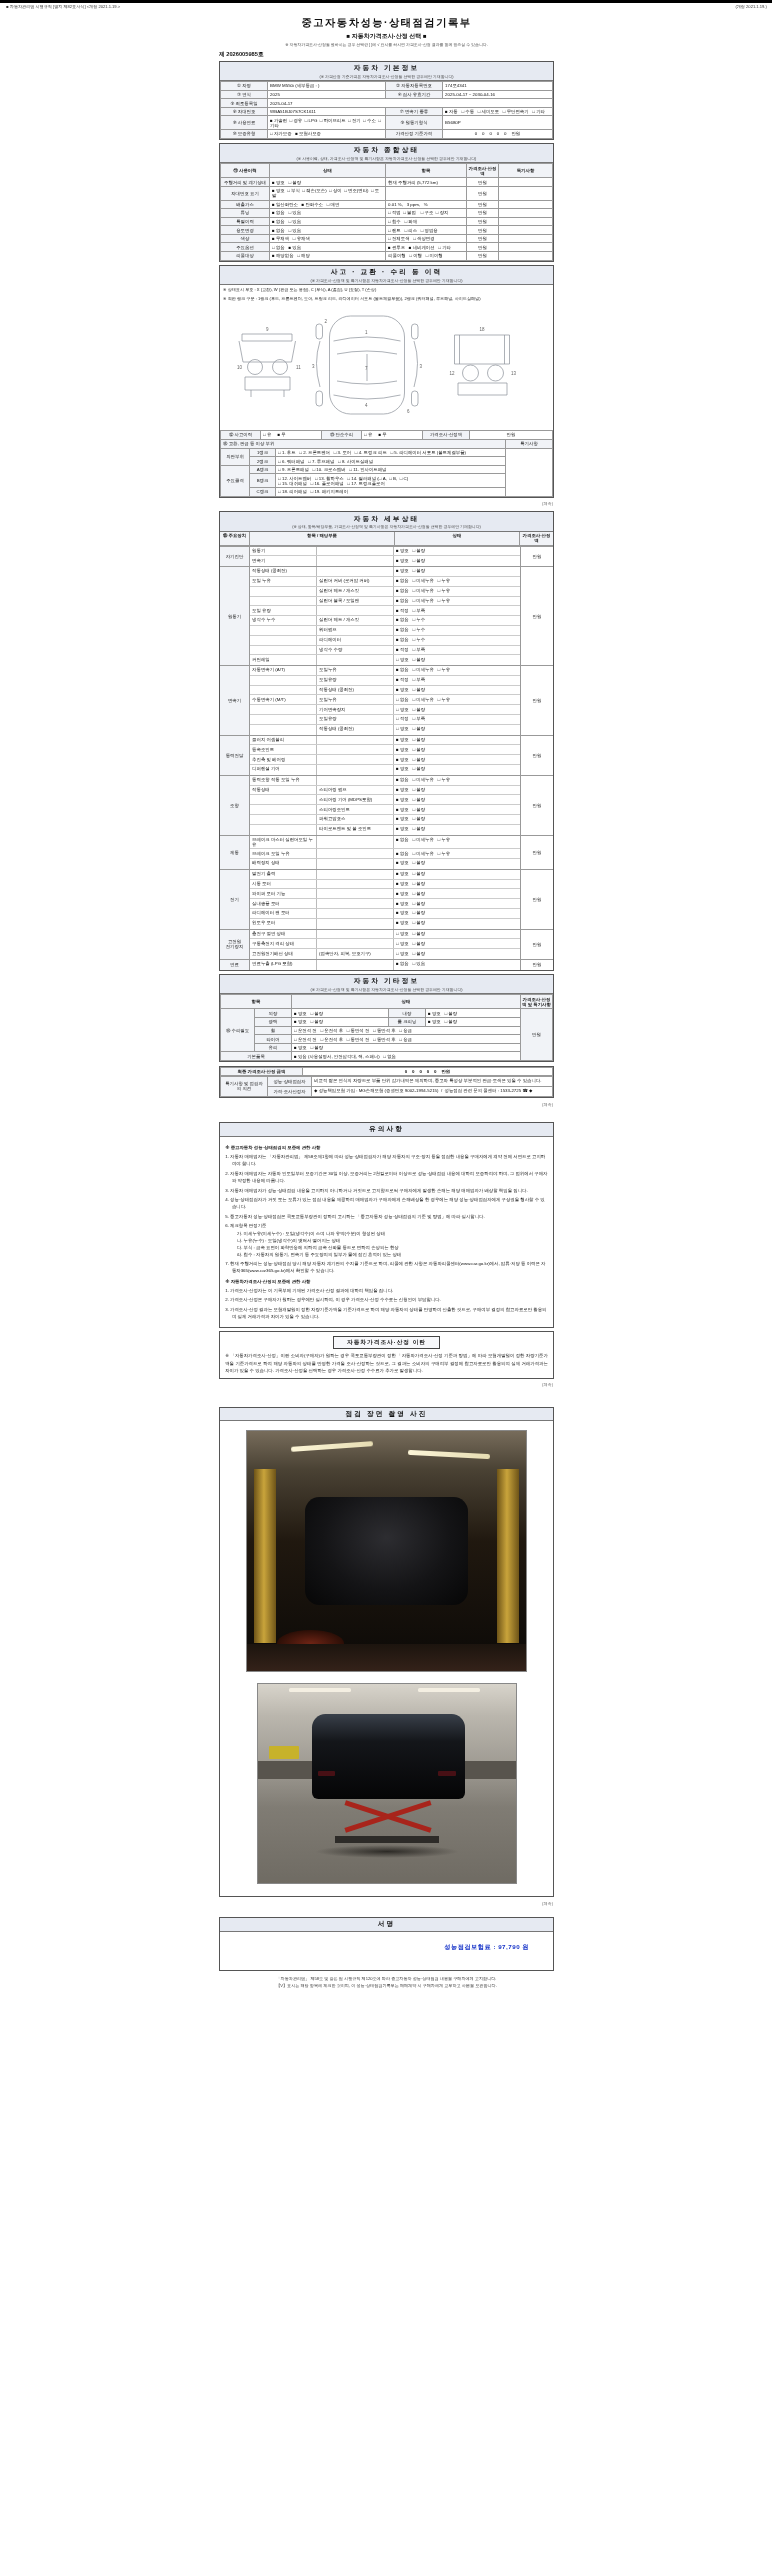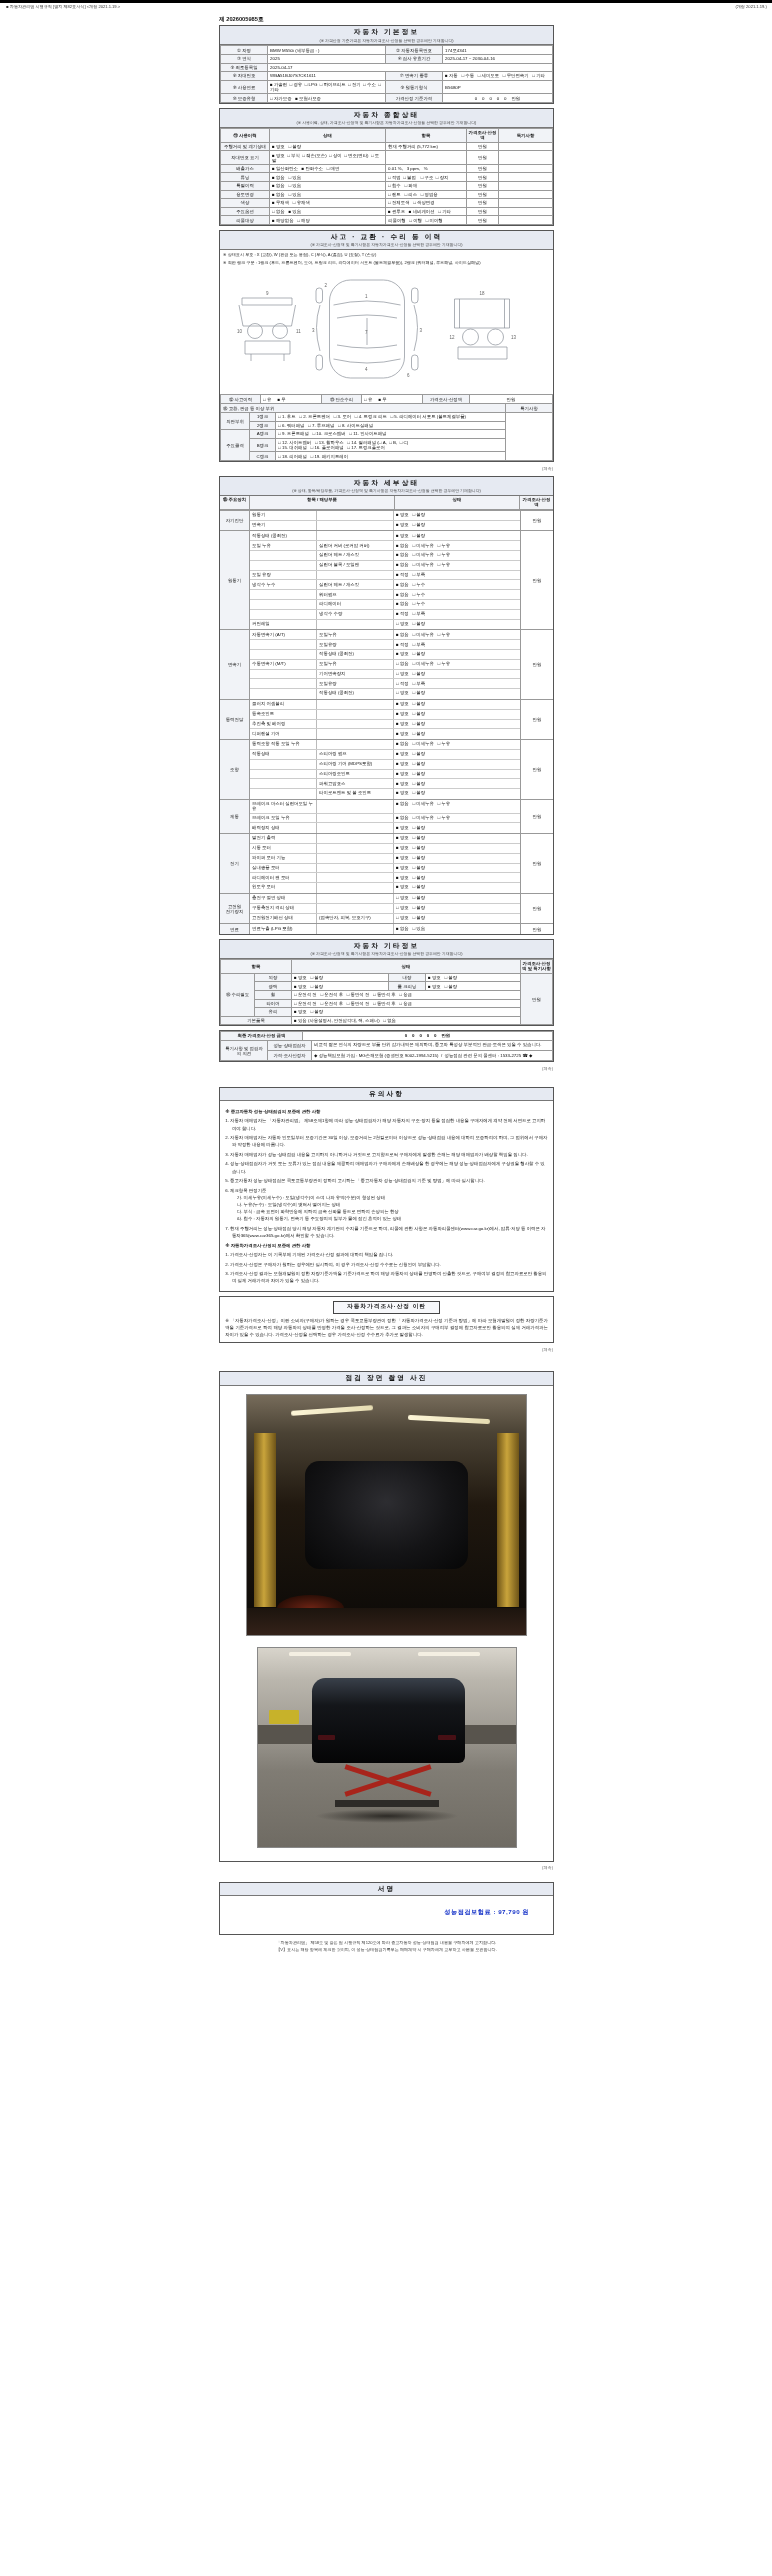--- a/index.html
+++ b/index.html
@@ -88,20 +88,25 @@
 <body>
 
 <div class="top-rule"></div>
 <div class="topnote-row">
   <span class="tiny">■ 자동차관리법 시행규칙 [별지 제82호서식] &lt;개정 2021.1.19.&gt;</span>
   <span class="tiny">(개정 2021.1.19.)</span>
 </div>
 
 <div class="sheet">
 
+  <div class="title-wrap">
+    <div class="doc-title">중고자동차성능·상태점검기록부</div>
+    <div class="doc-subtitle">■ 자동차가격조사·산정 선택 ■</div>
+    <div class="doc-subnote">※ 자동차가격조사·산정을 원하시는 경우 선택란 [ ]에 √ 표시를 하시면 가격조사·산정 결과를 함께 받으실 수 있습니다.</div>
+  </div>
   <div class="doc-no">제 2026005985호</div>
 
   <div class="sec">
     <div class="sec-head">
       <div class="sec-title">자동차 기본정보</div>
       <div class="sec-note">(※ 가격산정 기준가격은 자동차가격조사·산정을 선택한 경우에만 기재합니다)</div>
     </div>
     <table class="tb">
       <colgroup>
           <col style="width:47px">

